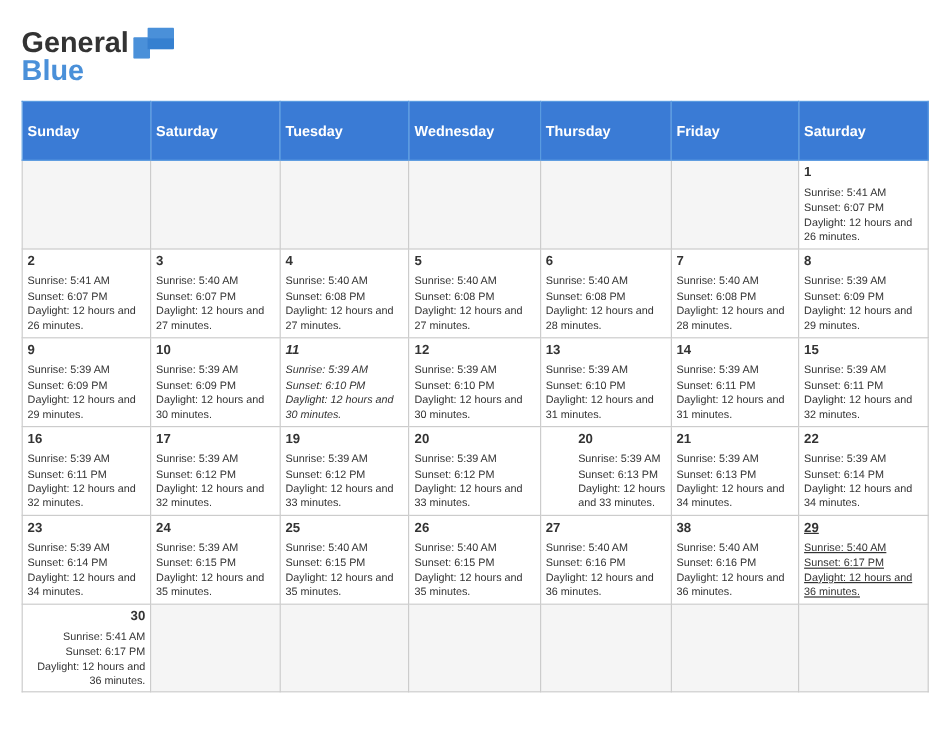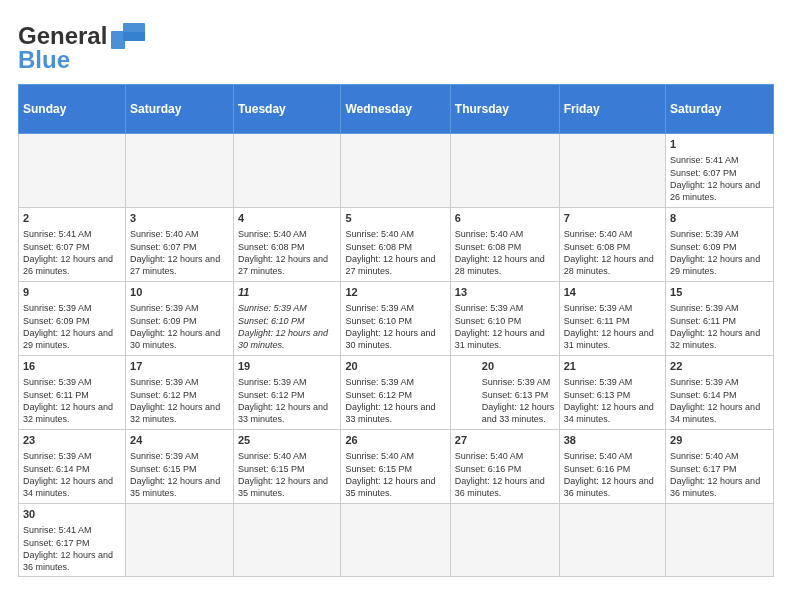--- a/index.html
+++ b/index.html
@@ -292,29 +292,29 @@
             <div class="day-info" style="white-space: pre-line;">Sunrise: 5:40 AM
 Sunset: 6:16 PM
 Daylight: 12 hours and 36 minutes.</div>
           </td>
           <td style="height: 74px;">
             <span class="day-number">38</span>
             <div class="day-info" style="white-space: pre-line;">Sunrise: 5:40 AM
 Sunset: 6:16 PM
 Daylight: 12 hours and 36 minutes.</div>
           </td>
-          <td style="height: 74px;">
+          <td style="height: 74px; text-decoration: underline;">
             <span class="day-number">29</span>
             <div class="day-info" style="white-space: pre-line;">Sunrise: 5:40 AM
 Sunset: 6:17 PM
 Daylight: 12 hours and 36 minutes.</div>
           </td>
         </tr>
         <tr>
-          <td style="height: 55px;">
+          <td style="height: 55px; text-align: right;">
             <span class="day-number">30</span>
             <div class="day-info" style="white-space: pre-line;">Sunrise: 5:41 AM
 Sunset: 6:17 PM
 Daylight: 12 hours and 36 minutes.</div>
           </td>
           <td class="empty" style="height: 55px;"></td>
           <td class="empty" style="height: 55px;"></td>
           <td class="empty" style="height: 55px;"></td>
           <td class="empty" style="height: 55px;"></td>
           <td class="empty" style="height: 55px;"></td>

